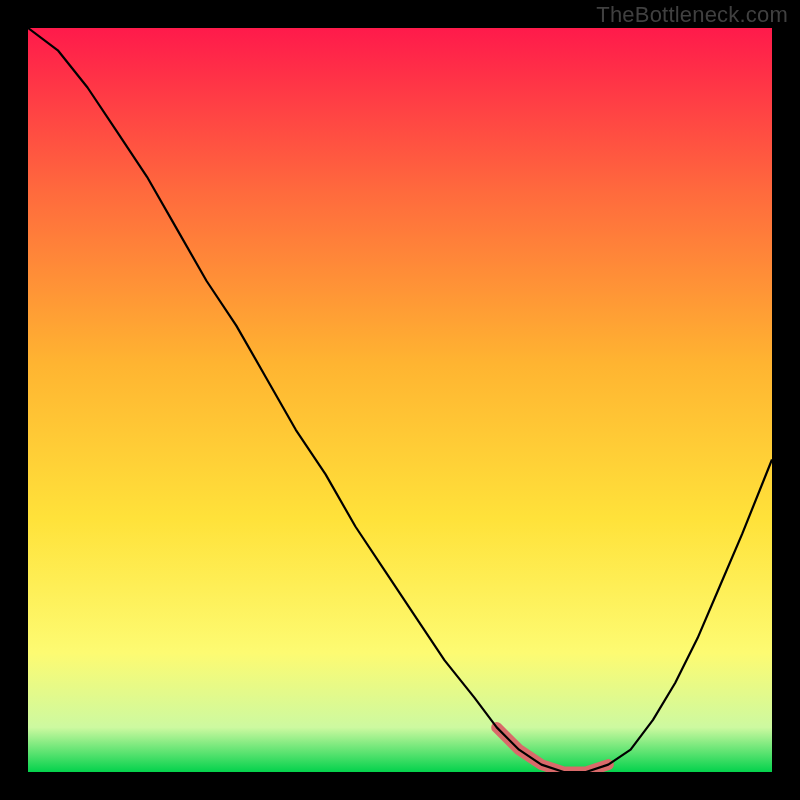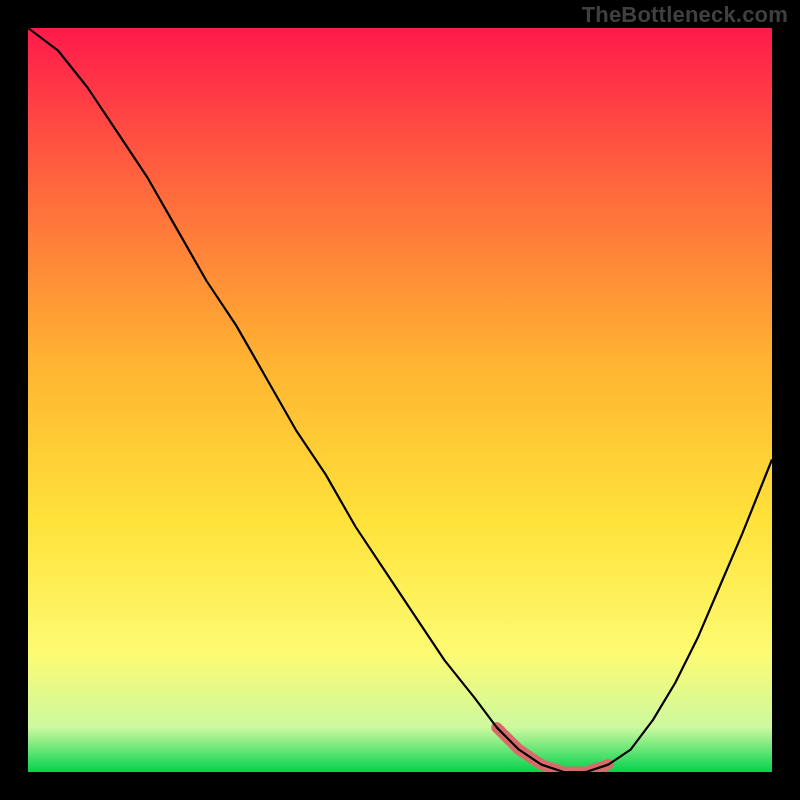--- a/index.html
+++ b/index.html
@@ -16,21 +16,21 @@
     width: 800px;
     height: 800px;
     background: #000;
   }
   .attribution {
     position: absolute;
     top: 2px;
     right: 12px;
     color: #404040;
     font-size: 22px;
-    font-weight: 700;
+    font-weight: 400;
     letter-spacing: 0.2px;
     z-index: 10;
   }
   .plot-area {
     position: absolute;
     left: 28px;
     top: 28px;
     width: 744px;
     height: 744px;
   }

